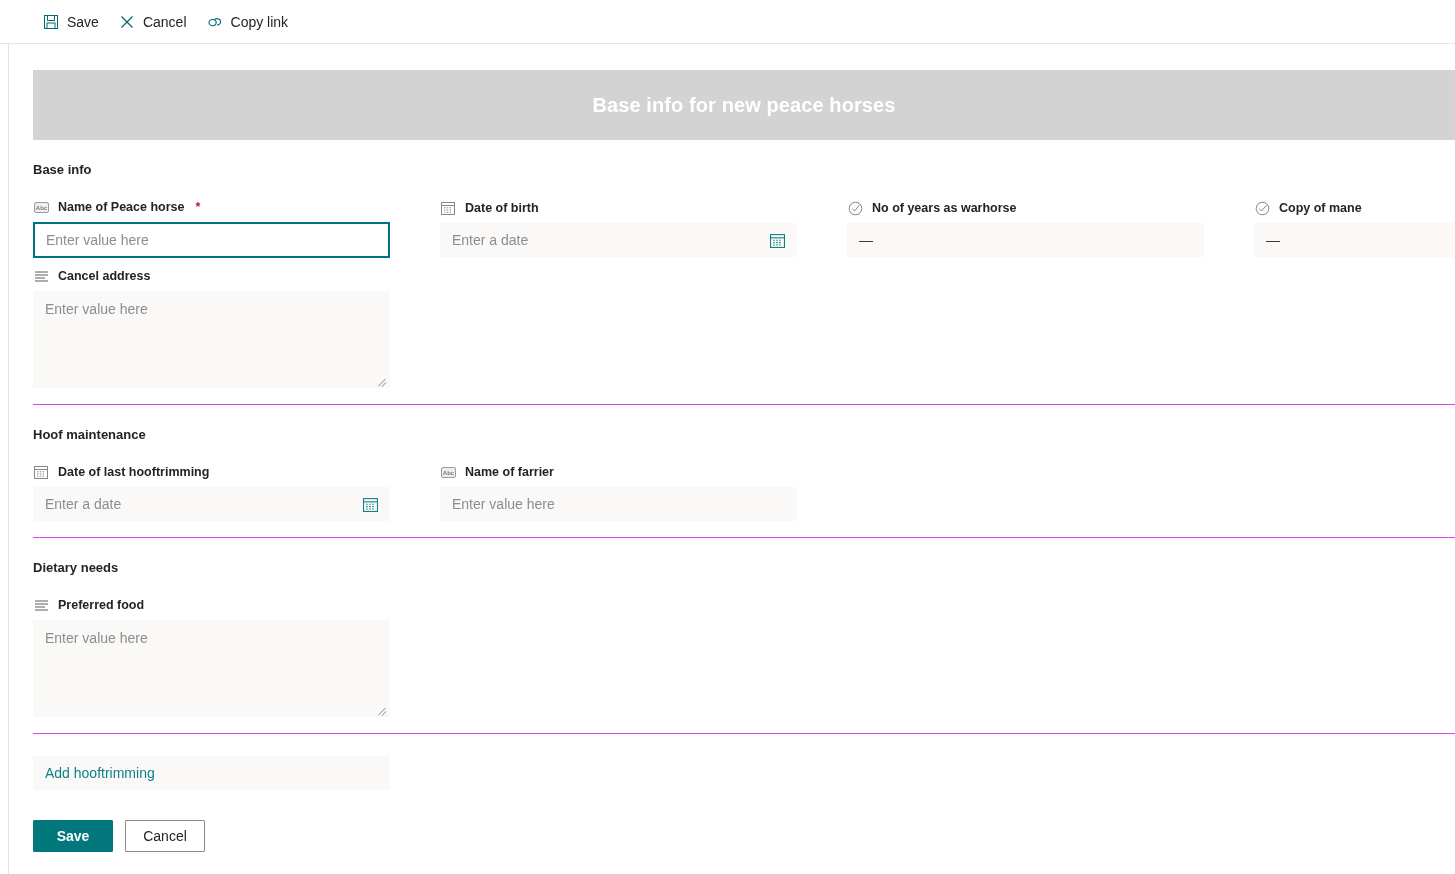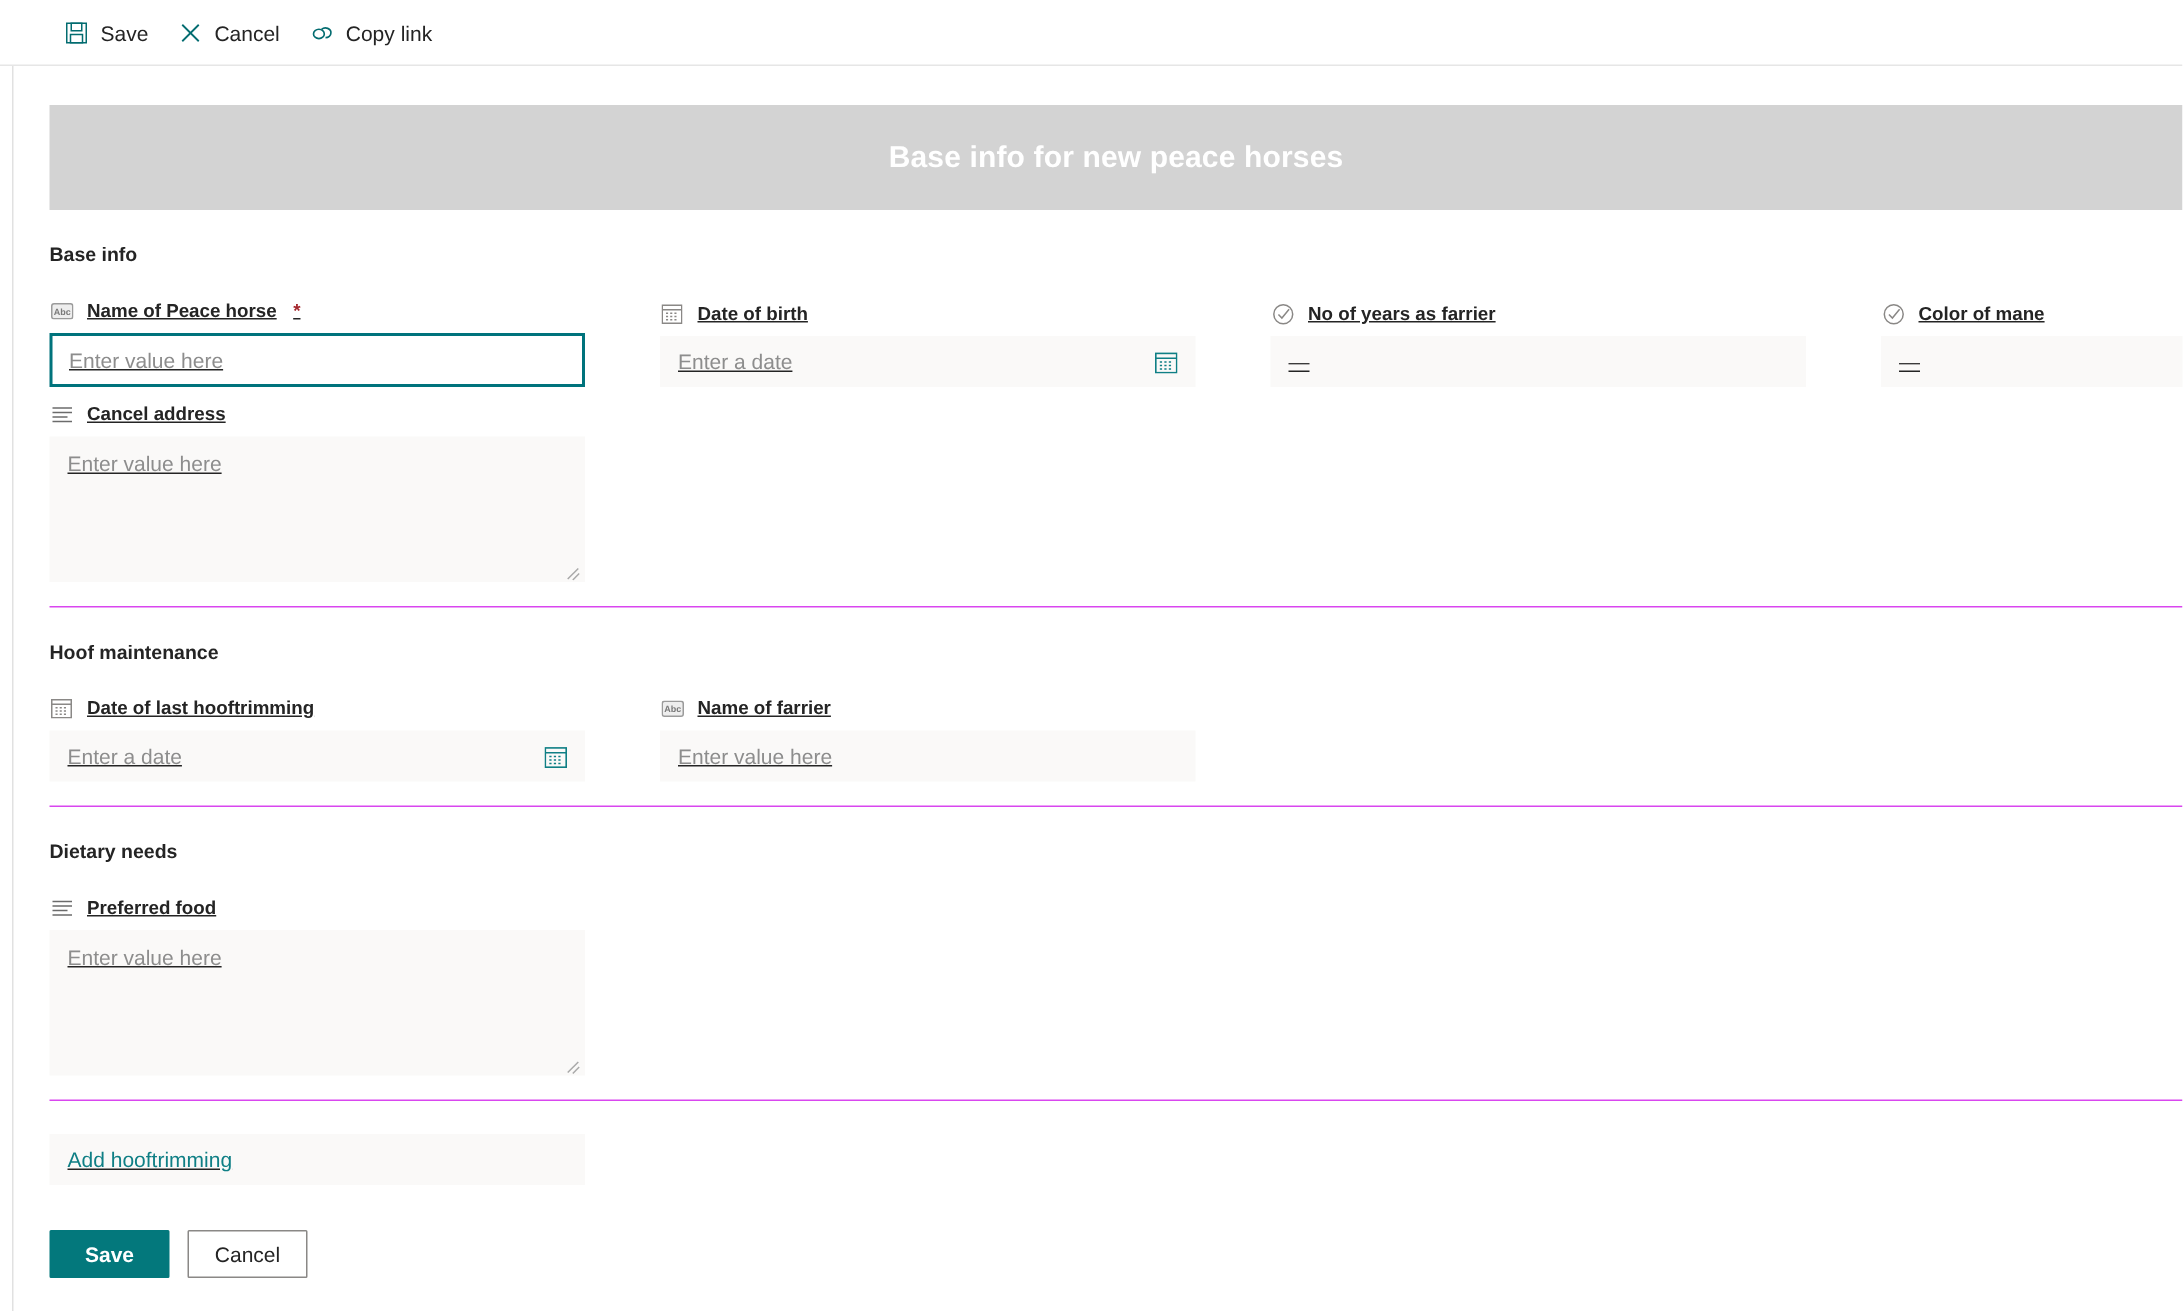--- a/index.html
+++ b/index.html
@@ -90,22 +90,21 @@
   .section-title {
     font-size: 13px;
     font-weight: bold;
     color: #242424;
     margin: 0 0 22px 0;
   }
 
   .row {
     display: flex;
     gap: 50px;
-    align-items: flex-end;
-    text-decoration: underline;
+    align-items: center;
   }
   .row + .row { margin-top: 10px; }
 
   .field { width: 357px; flex: none; }
 
   .field-label {
     display: flex;
     align-items: center;
     gap: 9px;
     font-size: 12.5px;
@@ -323,36 +322,36 @@
       </div>
 
       <div class="field">
         <div class="field-label">
           <span class="lico">
             <svg width="15" height="15" viewBox="0 0 15 15" fill="none" stroke="#8a8886" stroke-width="1">
               <circle cx="7.5" cy="7.5" r="6.3"></circle>
               <path d="M4.3 7.6 L6.6 10 L11.4 4.2"></path>
             </svg>
           </span>
-          <span>No of years as farrier</span>
+          <span>No of years as warhorse</span>
         </div>
         <div class="inp">
           <span class="dash">—</span>
         </div>
       </div>
 
       <div class="field">
         <div class="field-label">
           <span class="lico">
             <svg width="15" height="15" viewBox="0 0 15 15" fill="none" stroke="#8a8886" stroke-width="1">
               <circle cx="7.5" cy="7.5" r="6.3"></circle>
               <path d="M4.3 7.6 L6.6 10 L11.4 4.2"></path>
             </svg>
           </span>
-          <span>Color of mane</span>
+          <span>Copy of mane</span>
         </div>
         <div class="inp">
           <span class="dash">—</span>
         </div>
       </div>
 
     </div>
 
     <div class="row">
       <div class="field">

